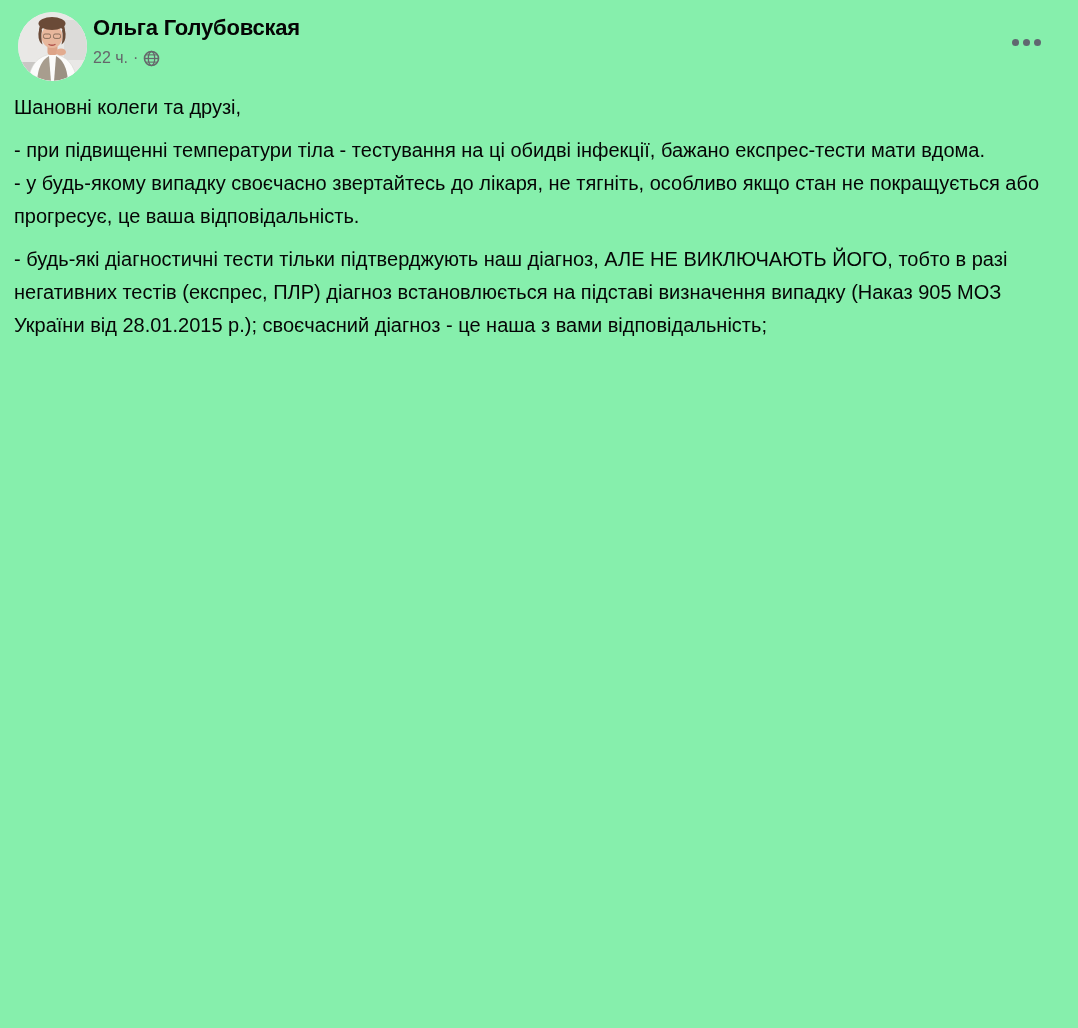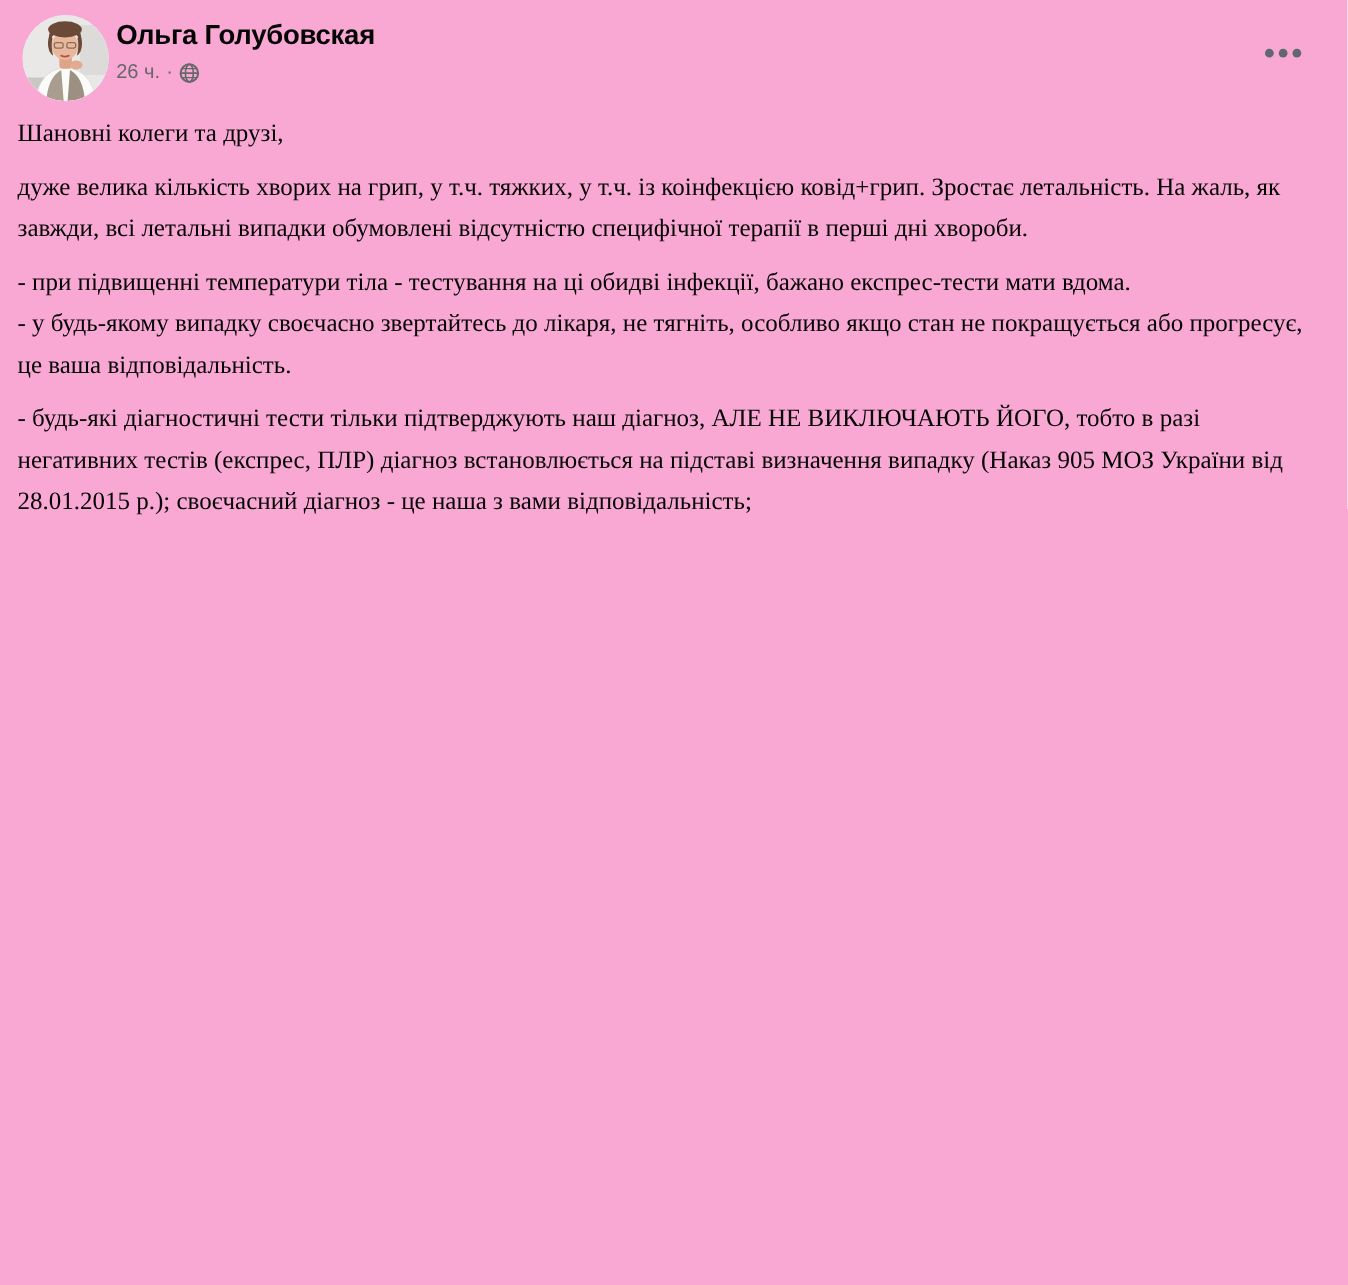--- a/index.html
+++ b/index.html
@@ -2,21 +2,21 @@
 <html><head>
 <meta charset="utf-8">
 <style>
   html, body { margin: 0; padding: 0; background: #ffffff; }
   body {
     width: 1078px;
     font-family: "Liberation Sans", "DejaVu Sans", sans-serif;
     color: #050505;
     -webkit-font-smoothing: antialiased;
   }
-  .post { position: relative; width: 1078px; min-height: 1028px; background: #f9a8d4; box-sizing: border-box; }
+  .post { position: relative; width: 1078px; min-height: 1028px; background: #86efac; box-sizing: border-box; }
 
   
   .header { position: relative; height: 91px; }
   .avatar {
     position: absolute; left: 18px; top: 12px;
     width: 69px; height: 69px; border-radius: 50%;
     overflow: hidden; cursor: pointer; background: #eceef0;
   }
   .avatar svg { display: block; }
   .author {
@@ -39,21 +39,21 @@
     display: flex; align-items: center; justify-content: center; gap: 4px;
     cursor: pointer; border-radius: 6px;
   }
   .menudot { width: 7px; height: 7px; border-radius: 50%; background: #606770; }
 
   
   .content {
     padding: 0 20px 26px 14px;
     font-size: 20px; line-height: 33px; color: #050505;
   }
-  .para { margin: 0 0 10px 0; font-family: Liberation Serif, serif; }
+  .para { margin: 0 0 10px 0; }
   .para:last-child { margin-bottom: 0; }
   .line { display: block; }
 </style>
 </head>
 <body>
 
 <div class="post">
 
   <div class="header">
 
@@ -89,21 +89,21 @@
           <ellipse cx="34" cy="11.5" rx="13.5" ry="6.5" fill="#6a4a37"></ellipse>
           <path d="M22 16 q-3 6 -0.5 13 q1.5 3 3 3.5 q-2-8 -0.5-14" fill="#6a4a37"></path>
           <path d="M46 16 q3 6 0.5 13 q-1.5 3 -3 3.5 q2-8 0.5-14" fill="#6a4a37"></path>
         </g>
       </svg>
     </div>
 
     <div class="author">Ольга Голубовская</div>
 
     <div class="meta">
-      <span class="timestamp">26 ч.</span>
+      <span class="timestamp">22 ч.</span>
       <span class="sep">·</span>
       <span class="globe">
         <svg width="17" height="17" viewBox="0 0 16 16">
           <circle cx="8" cy="8" r="6.6" fill="none" stroke="#65676B" stroke-width="1.5"></circle>
           <ellipse cx="8" cy="8" rx="3" ry="6.6" fill="none" stroke="#65676B" stroke-width="1.2"></ellipse>
           <line x1="1.4" y1="8" x2="14.6" y2="8" stroke="#65676B" stroke-width="1.2"></line>
           <line x1="2.2" y1="4.6" x2="13.8" y2="4.6" stroke="#65676B" stroke-width="1"></line>
           <line x1="2.2" y1="11.4" x2="13.8" y2="11.4" stroke="#65676B" stroke-width="1"></line>
         </svg>
       </span>
@@ -116,23 +116,20 @@
     </div>
 
   </div>
 
   <div class="content">
 
     <div class="para">
       <span class="line">Шановні колеги та друзі,</span>
     </div>
 
-    <div class="para">
-      <span class="line">дуже велика кількість хворих на грип, у т.ч. тяжких, у т.ч. із коінфекцією ковід+грип. Зростає летальність. На жаль, як завжди, всі летальні випадки обумовлені відсутністю специфічної терапії в перші дні хвороби.</span>
-    </div>
 
 
     <div class="para">
       <span class="line">- при підвищенні температури тіла - тестування на ці обидві інфекції, бажано експрес-тести мати вдома.</span>
       <span class="line">- у будь-якому випадку своєчасно звертайтесь до лікаря, не тягніть, особливо якщо стан не покращується або прогресує, це ваша відповідальність.</span>
     </div>
 
     <div class="para">
       <span class="line">- будь-які діагностичні тести тільки підтверджують наш діагноз, АЛЕ НЕ ВИКЛЮЧАЮТЬ ЙОГО, тобто в разі негативних тестів (експрес, ПЛР) діагноз встановлюється на підставі визначення випадку (Наказ 905 МОЗ України від 28.01.2015 р.); своєчасний діагноз - це наша з вами відповідальність;</span>
     </div>

